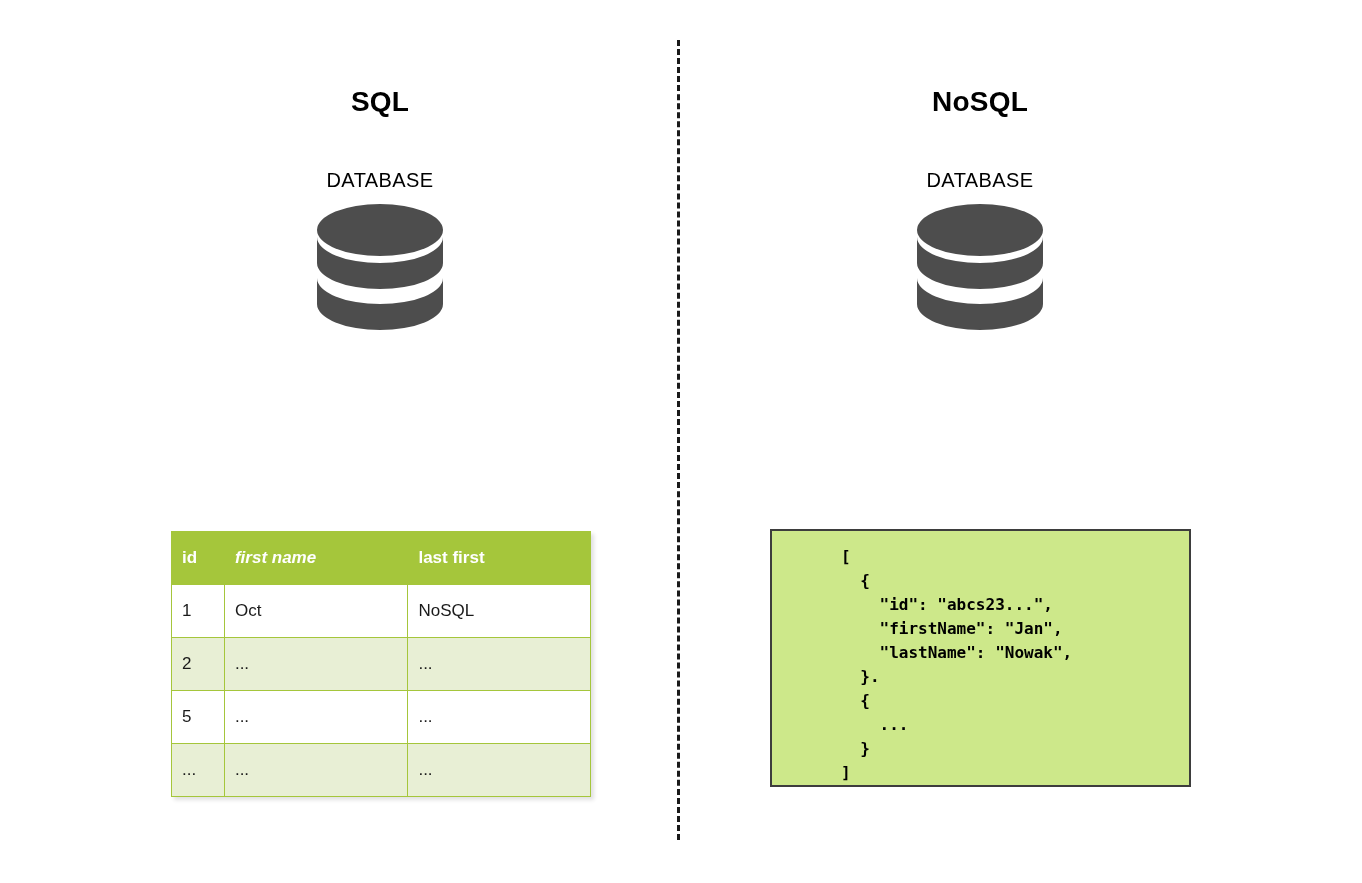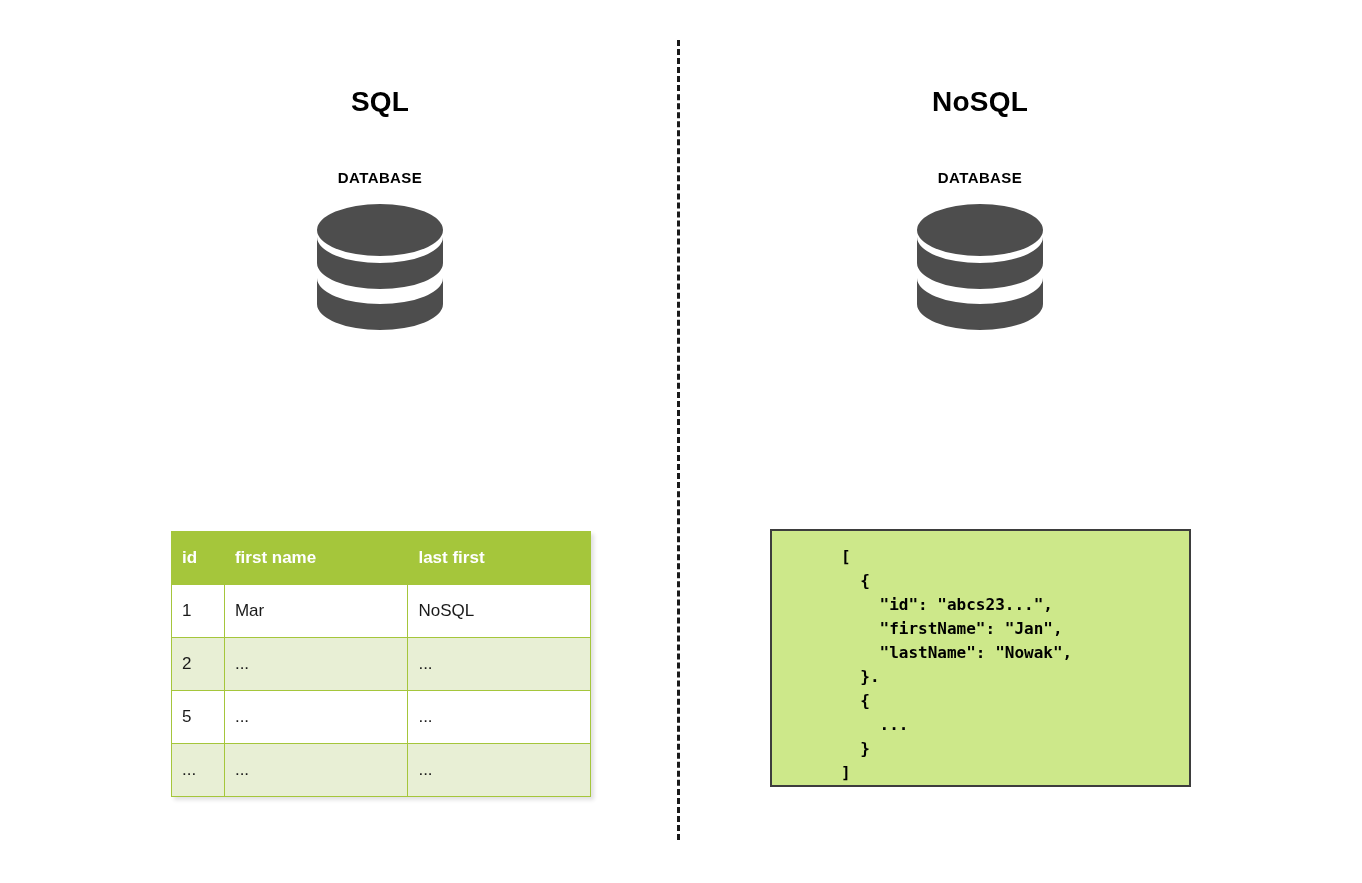--- a/index.html
+++ b/index.html
@@ -51,22 +51,22 @@
     color: #000000;
     letter-spacing: 0.2px;
   }
 
   .db-label {
     position: absolute;
     top: 169px;
     left: 0;
     width: 600px;
     text-align: center;
-    font-size: 15px;
-    font-weight: bold;
+    font-size: 20px;
+    font-weight: normal;
     color: #000000;
     letter-spacing: 0.4px;
   }
 
   .db-icon {
     position: absolute;
     top: 200px;
     left: 0;
     width: 600px;
     height: 132px;
@@ -105,21 +105,21 @@
     color: #1a1a1a;
     font-weight: normal;
   }
   .sql-table tr.row-alt td {
     background: #e8efd5;
   }
   .sql-table tr.row-plain td {
     background: #ffffff;
   }
   .col-id    { width: 53px; }
-  .col-first { width: 184px; }
+  .col-first { width: 184px; font-style: italic; }
   .col-last  { width: 183px; }
 
   
   .code-block {
     position: absolute;
     left: 90px;  
     top: 529px;
     width: 421px;
     height: 258px;
     background: #cde88a;
@@ -166,21 +166,21 @@
       <thead>
         <tr>
           <th class="col-id">id</th>
           <th class="col-first">first name</th>
           <th class="col-last">last first</th>
         </tr>
       </thead>
       <tbody>
         <tr class="row-plain">
           <td>1</td>
-          <td>Mar</td>
+          <td>Oct</td>
           <td>NoSQL</td>
         </tr>
         <tr class="row-alt">
           <td>2</td>
           <td>...</td>
           <td>...</td>
         </tr>
         <tr class="row-plain">
           <td>5</td>
           <td>...</td>

